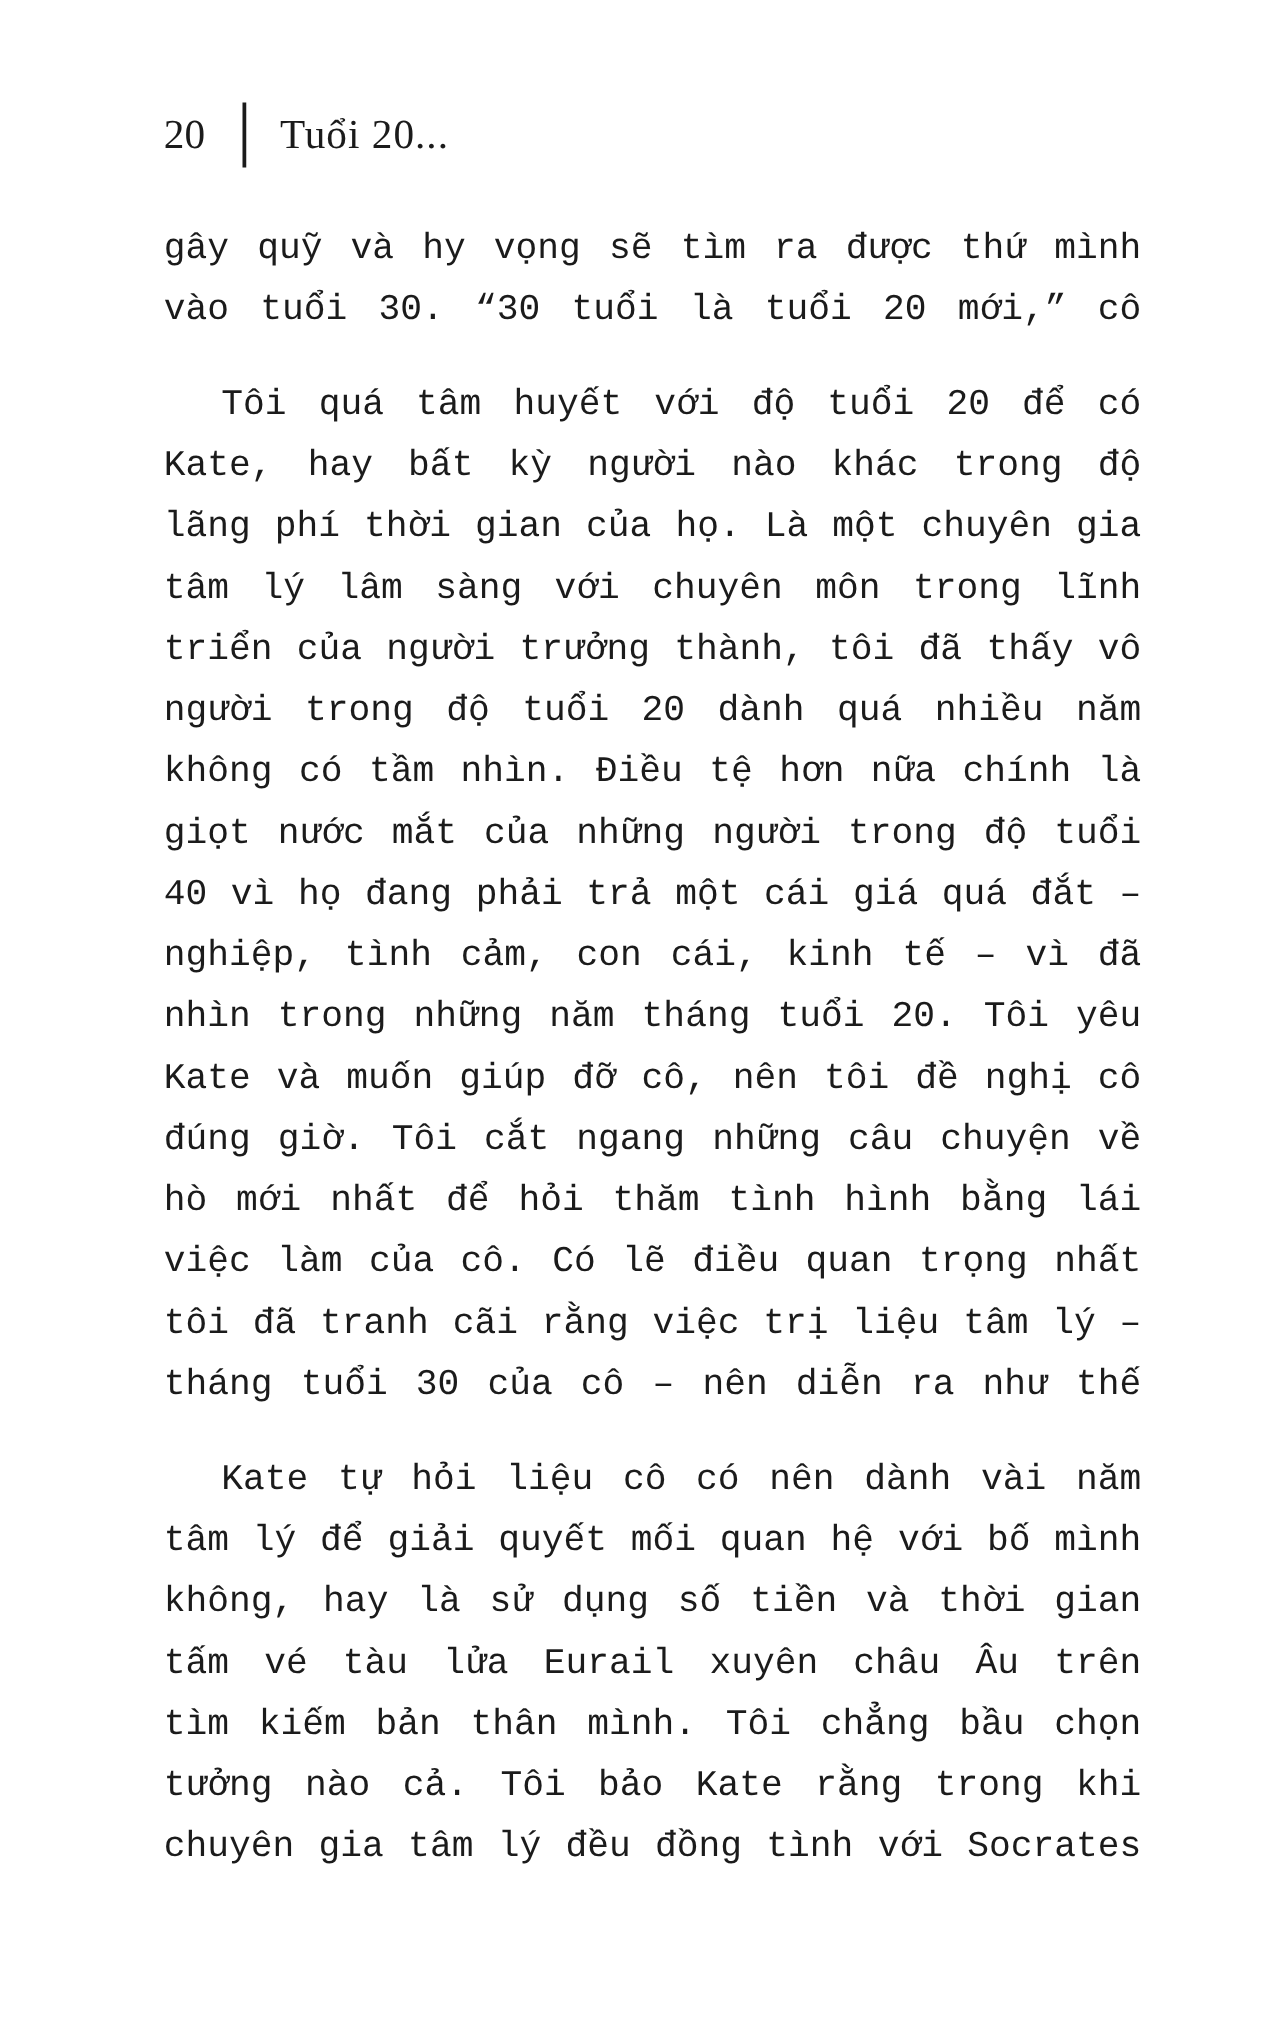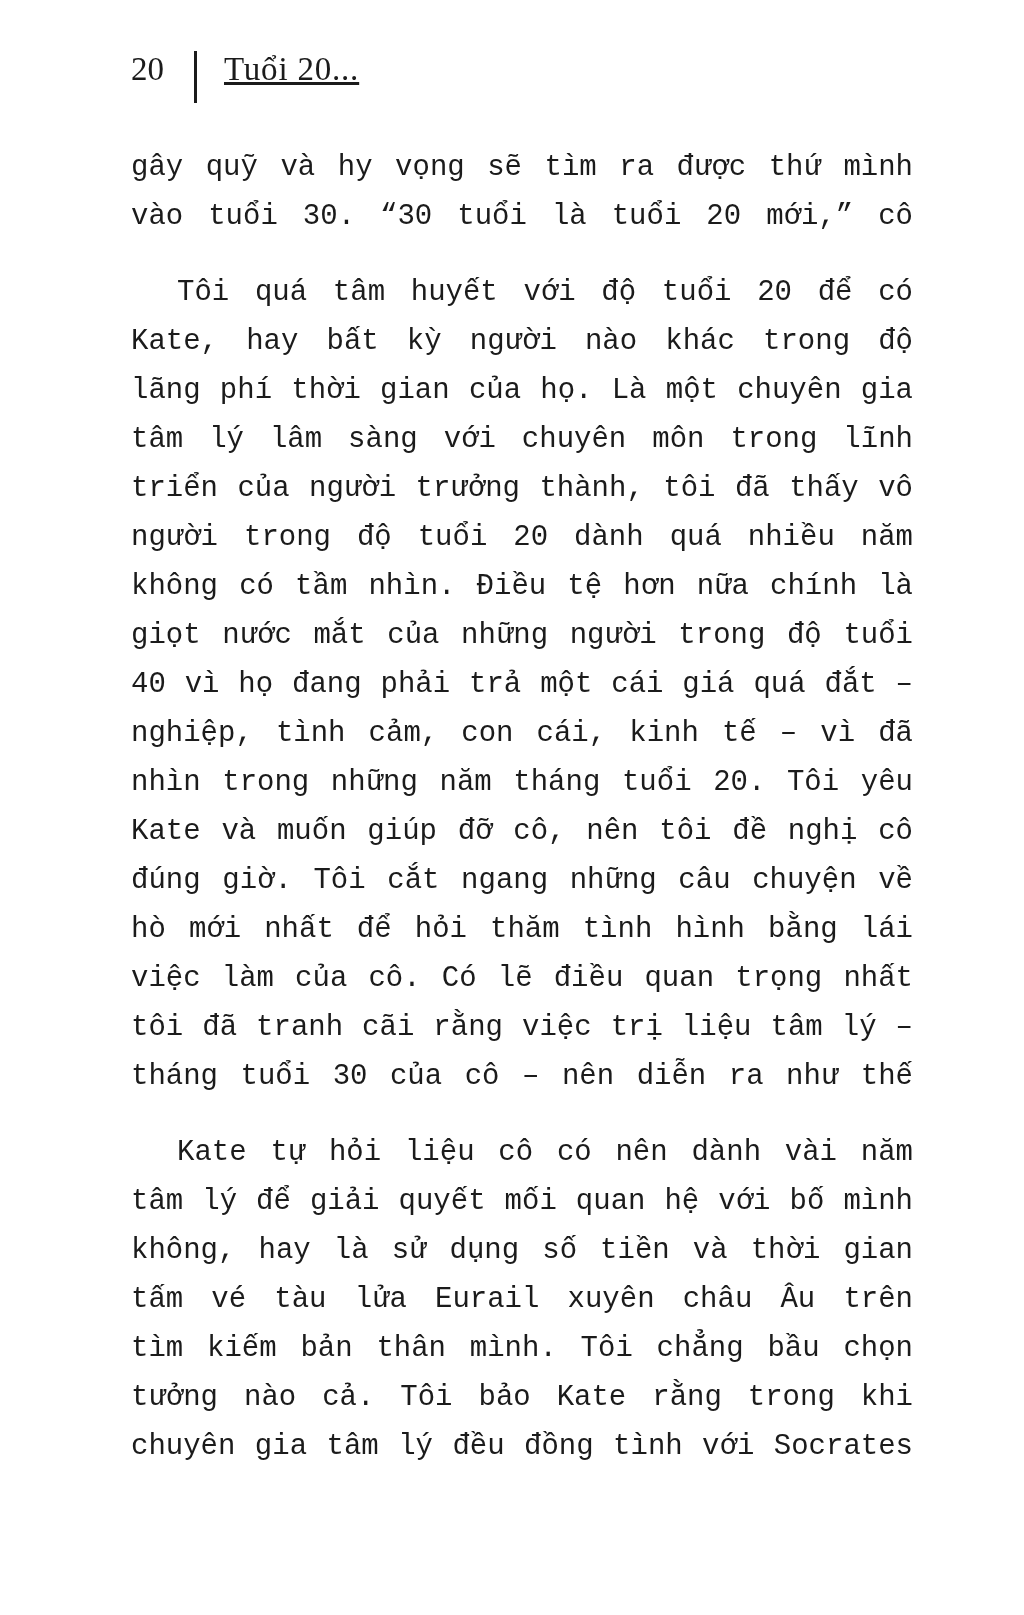--- a/index.html
+++ b/index.html
@@ -11,40 +11,39 @@
     position: relative;
     width: 1024px;
     height: 1615px;
     background: #ffffff;
     color: #1b1b1b;
     font-family: "Liberation Serif", "DejaVu Serif", serif;
     overflow: hidden;
   }
   .running-head {
     display: flex;
-    align-items: flex-start;
-    margin: 51px 0 0 131px;
+    align-items: center;
+    margin: 82px 0 0 131px;
     height: 52px;
   }
   .page-number {
     font-size: 33px;
     color: #1b1b1b;
     min-width: 34px;
   }
   .head-rule {
     width: 3px;
     height: 52px;
     background: #1b1b1b;
     margin: 0 27px 0 29px;
   }
   .running-title {
     font-size: 33px;
     letter-spacing: 0.8px;
     color: #1b1b1b;
-    text-decoration: underline;
   }
   .body-text {
     margin: 40px 0 0 131px;
     width: 782px;
     font-size: 29px;
     line-height: 49px;
     color: #1b1b1b;
   }
   .paragraph { margin: 0; padding: 0; }
   .paragraph + .paragraph { margin-top: 27px; }

